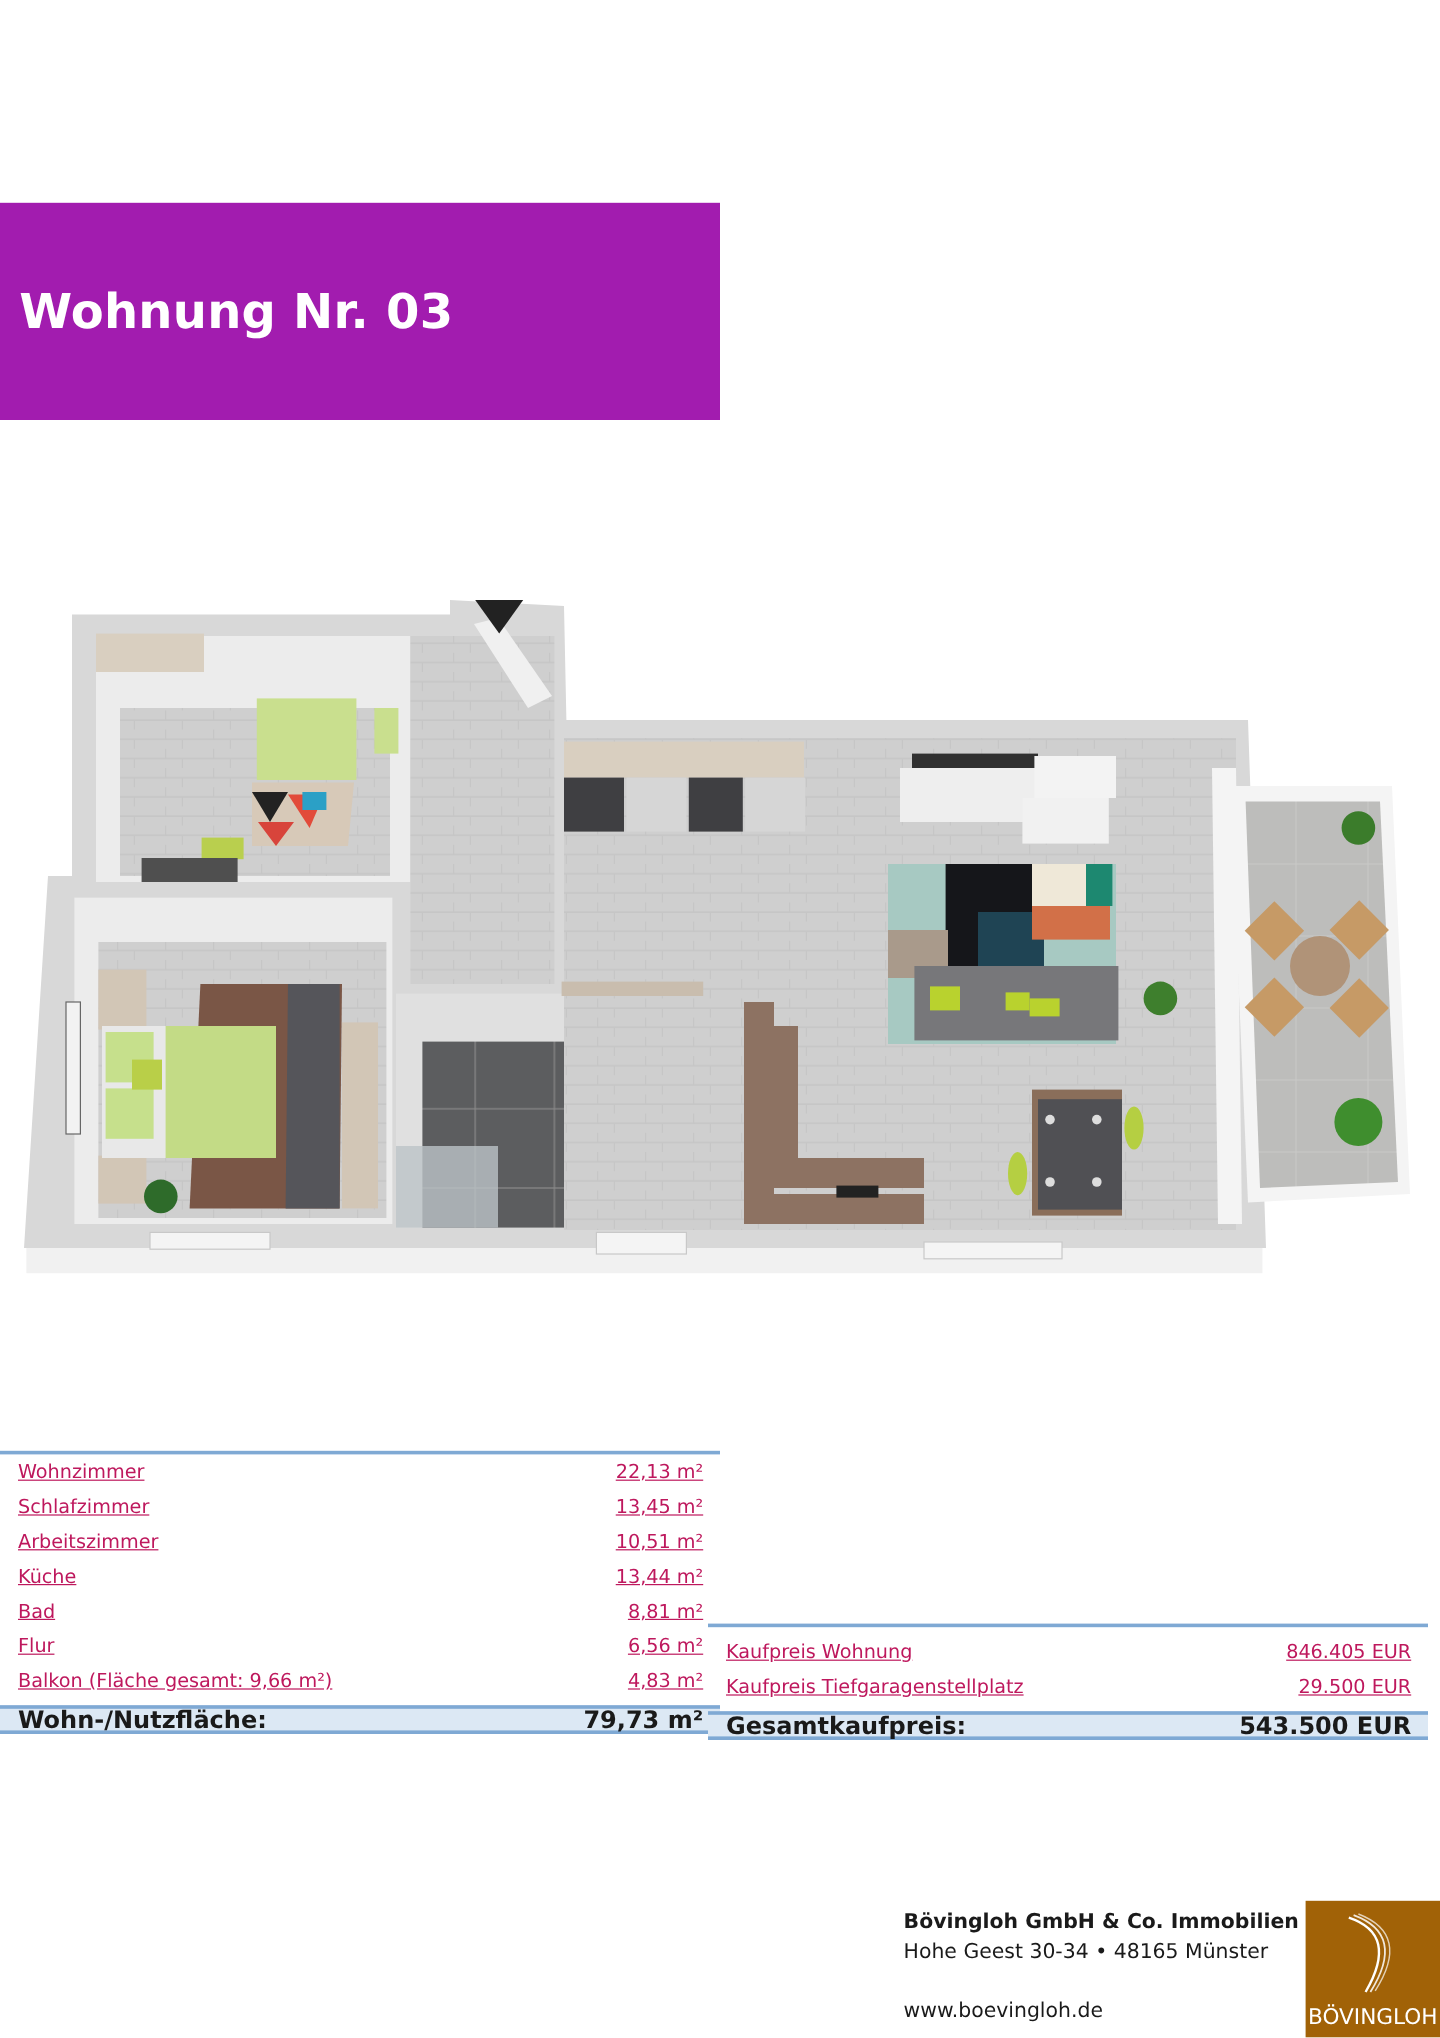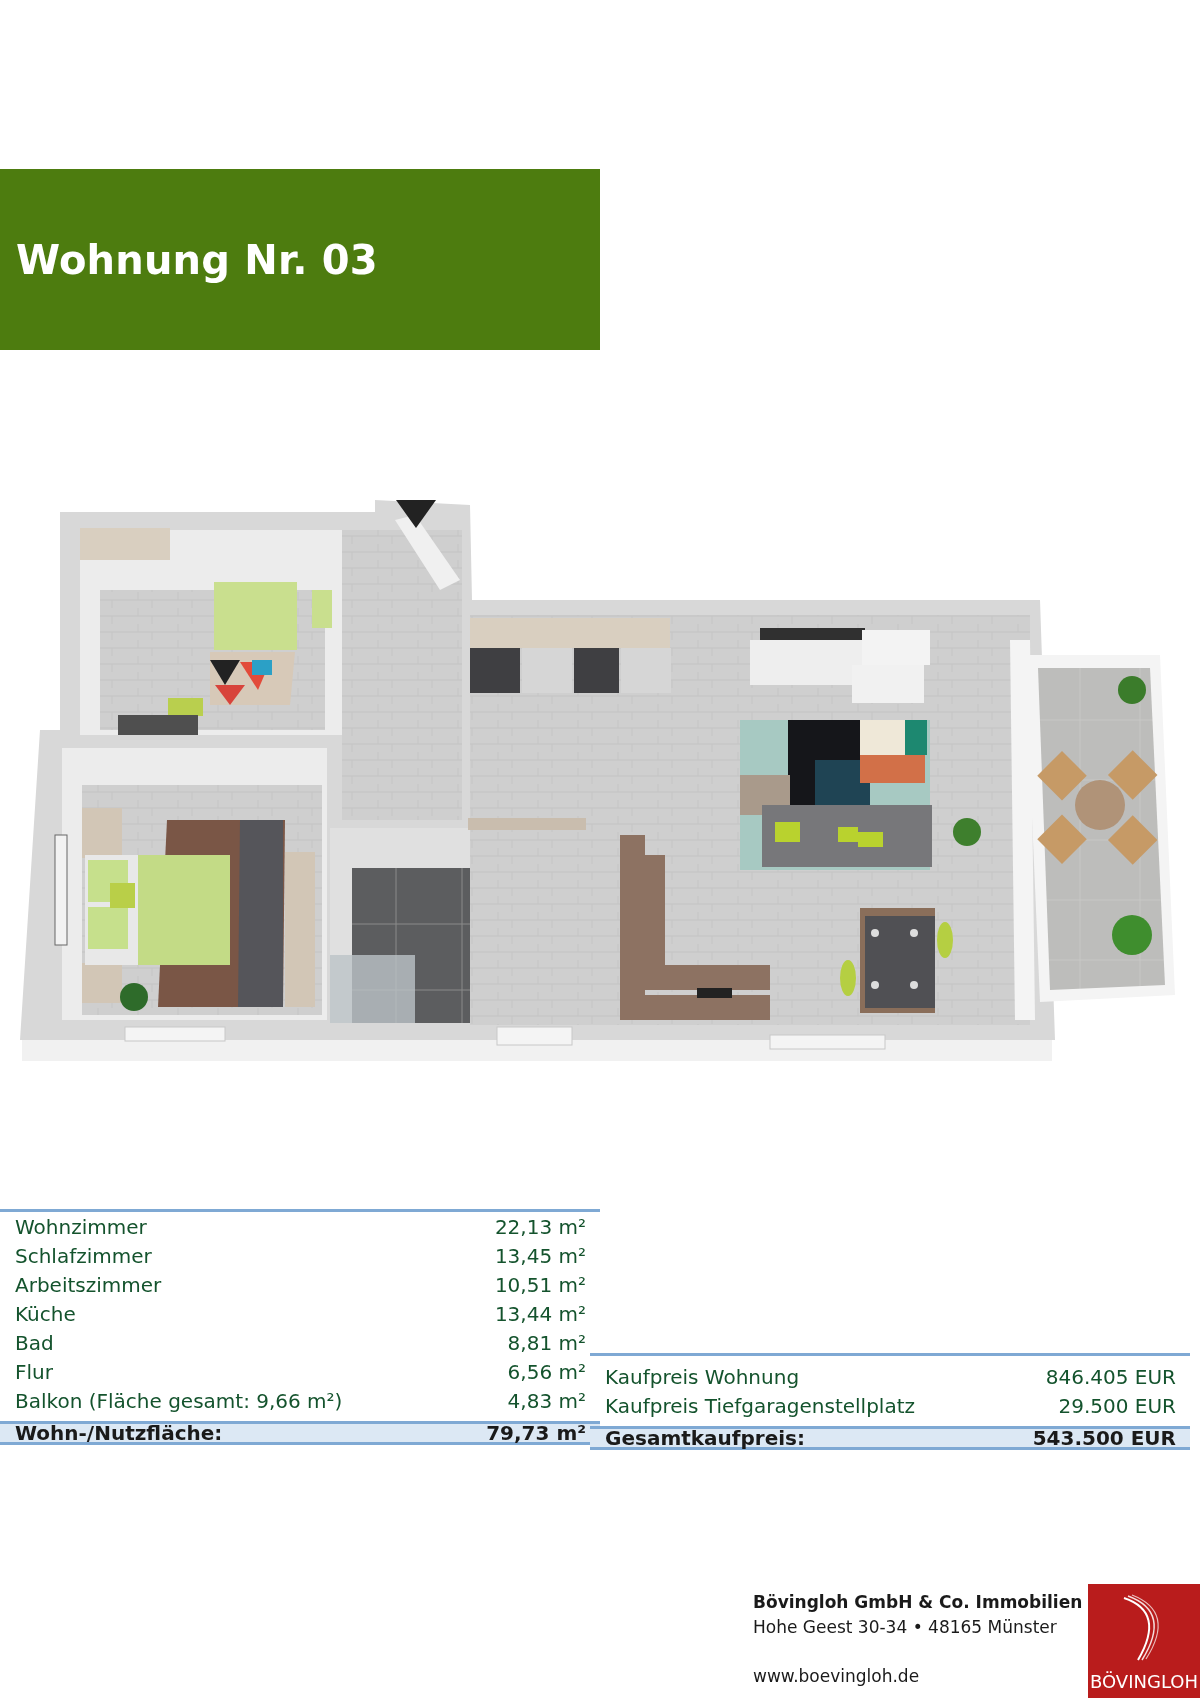--- a/index.html
+++ b/index.html
@@ -1,57 +1,58 @@
 <!DOCTYPE html>
 <html><head>
 <meta charset="utf-8">
 <style>
   * { box-sizing: border-box; margin: 0; padding: 0; }
   html, body { width: 1200px; height: 1698px; background: #ffffff; overflow: hidden; }
   body { position: relative; font-family: "Liberation Sans", "DejaVu Sans", sans-serif; color: #1a1a1a; }
 
   .title-banner {
     position: absolute; left: 0; top: 169px; width: 600px; height: 181px;
-    background: #4d7c0f; display: flex; align-items: center; padding-left: 16px;
+    background: #a21caf; display: flex; align-items: center; padding-left: 16px;
   }
   .title-banner h1 {
     color: #ffffff; font-size: 40px; font-weight: bold; letter-spacing: 0.2px;
     font-family: "DejaVu Sans", "Liberation Sans", sans-serif;
   }
 
   
   .floorplan { position: absolute; left: 0; top: 490px; width: 1200px; height: 580px; }
   .fp-svg { position: absolute; left: 0; top: 0; }
 
   
   .area-table { position: absolute; left: 0; top: 1209px; width: 600px; }
   .price-table { position: absolute; left: 590px; top: 1353px; width: 600px; }
   .rule-top { height: 3px; background: #7fa9d4; }
   .row {
     display: flex; justify-content: space-between; align-items: center;
-    height: 29px; font-size: 20px; padding: 0 14px 0 15px; color: #14532d;
+    height: 29px; font-size: 16px; padding: 0 14px 0 15px; color: #be185d;
     font-family: "DejaVu Sans", sans-serif;
+    text-decoration: underline;
   }
   .area-table .row:first-of-type { margin-top: 2px; }
   .total-row {
     display: flex; justify-content: space-between; align-items: center;
     height: 24px; background: #dce8f4; border-top: 3px solid #7fa9d4; border-bottom: 3px solid #7fa9d4;
     font-size: 20px; font-weight: bold; padding: 0 14px 0 15px; margin-top: 6px;
     font-family: "DejaVu Sans", sans-serif;
     text-align: center;
   }
   .price-table .row { padding: 0 14px 0 15px; }
   .price-table .rows { padding-top: 6px; }
 
   
   .footer-text { position: absolute; left: 753px; top: 1590px; font-size: 17px; line-height: 25px; color: #1a1a1a; font-family: "DejaVu Sans", sans-serif; }
   .footer-text .company { font-weight: bold; }
   .footer-text .web { margin-top: 24px; }
   .logo {
-    position: absolute; left: 1088px; top: 1584px; width: 112px; height: 114px; background: #b91c1c;
+    position: absolute; left: 1088px; top: 1584px; width: 112px; height: 114px; background: #a16207;
     display: flex; flex-direction: column; align-items: center; justify-content: flex-end; padding-bottom: 6px;
   }
   .logo-text { color: #ffffff; font-size: 18px; letter-spacing: 0px; font-family: "DejaVu Sans", sans-serif; }
   .logo svg { position: absolute; left: 28px; top: 8px; }
 </style>
 </head>
 <body>
 
 <div class="title-banner">
   <h1>Wohnung Nr. 03</h1>

